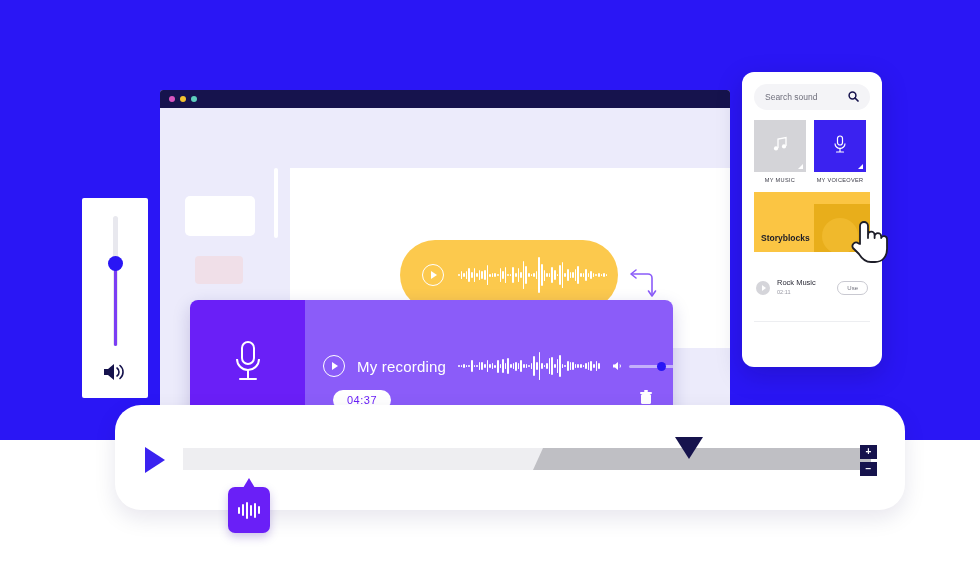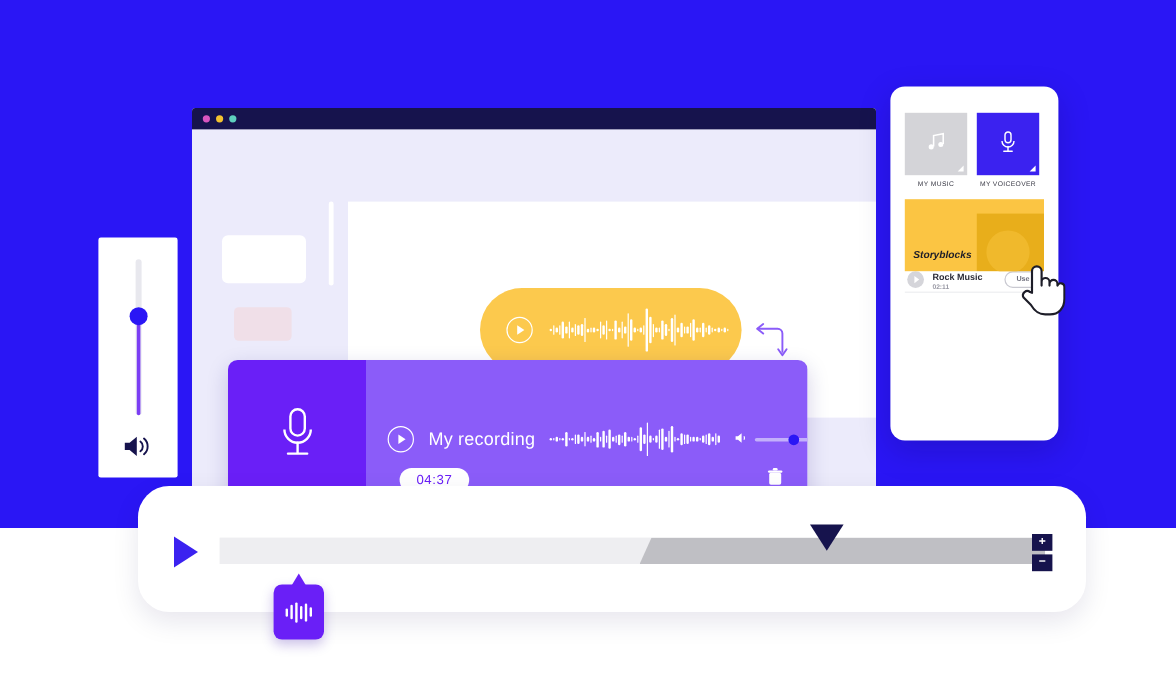--- a/index.html
+++ b/index.html
@@ -198,38 +198,37 @@
   .tile.blue { background: #3b22f0; }
   .tile .corner {
     position: absolute; right: 3px; bottom: 3px; width: 0; height: 0;
     border-left: 5px solid transparent; border-bottom: 5px solid #ffffff;
   }
   .tile-label {
     font-size: 5.6px; color: #3a3a46; text-align: center; margin-top: 5px;
     letter-spacing: .3px;
   }
   .promo {
-    margin-top: 9px; height: 60px; background: #fbc543; position: relative; overflow: hidden; font-style: italic;
+    margin-top: 9px; height: 60px; background: #fbc543; position: relative; overflow: hidden;
   }
   .promo .blk {
     position: absolute; right: 0; top: 12px; width: 56px; height: 48px; background: #e8ae1b;
   }
   .promo .circ {
     position: absolute; right: 12px; top: 26px; width: 36px; height: 36px;
     border-radius: 50%; background: #f0b92c;
   }
   .promo-label {
     position: absolute; left: 7px; bottom: 9px; font-size: 8.5px;
     color: #1d1d28; font-weight: bold;
   }
   .cursor-hand { position: absolute; left: 106px; top: 146px; z-index: 12; }
   .srow {
-    display: flex; align-items: flex-start; gap: 7px; padding: 0 2px;
+    display: flex; align-items: flex-end; gap: 7px; padding: 26px 2px;
     border-bottom: 1px solid #edeef1;
-    font-weight: bold;
   }
   .srow:first-of-type { border-top: 1px solid #edeef1; }
   .sp-ring {
     width: 14px; height: 14px; border-radius: 50%; background: #d5d5da; flex: none;
     display: flex; align-items: center; justify-content: center;
   }
   .sp-ring i {
     width:0; height:0; margin-left: 1px;
     border-left: 4px solid #ffffff;
     border-top: 3px solid transparent; border-bottom: 3px solid transparent;
@@ -466,20 +465,29 @@
         <span style="height: 7px;"></span>
         <span style="height: 12px;"></span>
         <span style="height: 17px;"></span>
         <span style="height: 11px;"></span>
         <span style="height: 15px;"></span>
         <span style="height: 8px;"></span>
       </div>
   </div>
 
   <div class="sound-panel">
+    <div class="search-box">
+      <span>Search sound</span>
+      <span>
+        <svg width="11" height="11" viewBox="0 0 11 11">
+          <circle cx="4.5" cy="4.5" r="3.4" stroke="#16134d" stroke-width="1.5" fill="none"></circle>
+          <path d="M7 7 L10 10" stroke="#16134d" stroke-width="1.7" stroke-linecap="round"></path>
+        </svg>
+      </span>
+    </div>
 
     <div class="tiles">
       <div class="tile-wrap">
         <div class="tile gray">
           <span>
             <svg width="18" height="18" viewBox="0 0 18 18">
               <path d="M7 13 V4 L15 2.5 V11" stroke="#ffffff" stroke-width="1.3" fill="none"></path>
               <circle cx="5" cy="13.4" r="2.1" fill="#ffffff"></circle>
               <circle cx="13" cy="11.4" r="2.1" fill="#ffffff"></circle>
             </svg>

